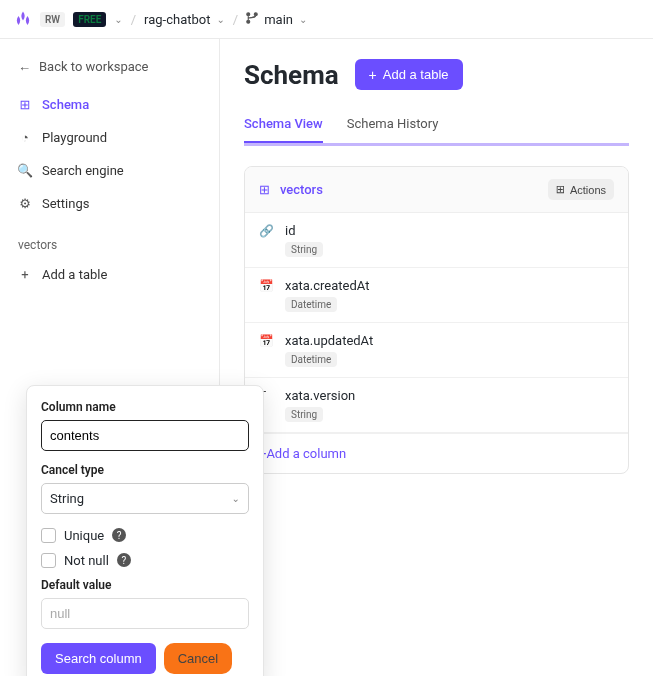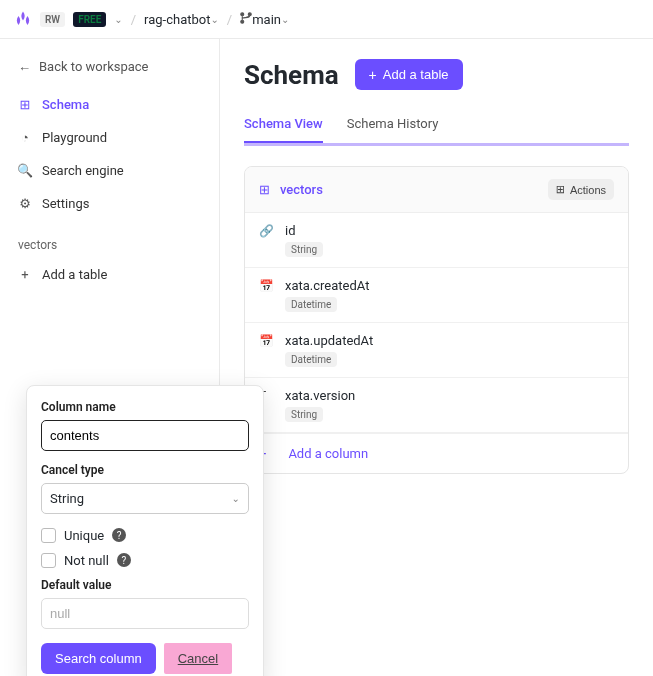--- a/index.html
+++ b/index.html
@@ -4,21 +4,21 @@
 <style>
 * { box-sizing: border-box; margin: 0; padding: 0; }
 body { font-family: -apple-system, BlinkMacSystemFont, "Segoe UI", Roboto, sans-serif; font-size: 13px; color: #24292f; background: #fff; width: 653px; height: 676px; overflow: hidden; position: relative; }
 .topbar { display: flex; align-items: center; gap: 8px; padding: 10px 14px; border-bottom: 1px solid #eaeaea; }
 .logo { width: 18px; height: 18px; }
 .badge { font-size: 10px; font-weight: 600; padding: 2px 5px; border-radius: 3px; }
 .badge-rw { background: #f2f2f2; color: #666; }
 .badge-free { background: #0f172a; color: #0a7d3e; }
 .chev { color: #888; font-size: 10px; }
 .sep { color: #ccc; }
-.crumb { display: inline-flex; align-items: center; color: #24292f; font-size: 13px; text-align: right; }
+.crumb { display: inline-flex; align-items: center; gap: 6px; color: #24292f; font-size: 13px; text-align: right; }
 .layout { display: flex; height: calc(100% - 40px); }
 .sidebar { width: 220px; border-right: 1px solid #eaeaea; padding: 14px 0; }
 .back { display: flex; align-items: center; gap: 8px; padding: 6px 18px 14px; color: #555; font-size: 13px; }
 .navitem { display: flex; align-items: center; gap: 10px; padding: 9px 18px; font-size: 13px; color: #333; cursor: pointer; }
 .navitem.active { color: #6b4eff; font-weight: 500; }
 .navitem .icn { width: 14px; display: inline-flex; justify-content: center; color: #555; }
 .navitem.active .icn { color: #6b4eff; }
 .sec-label { padding: 18px 18px 6px; font-size: 12px; color: #666; }
 .main { flex: 1; padding: 20px 24px; }
 .header { display: flex; align-items: center; gap: 16px; }
@@ -31,32 +31,32 @@
 .card { border: 1px solid #e5e5e5; border-radius: 8px; margin-top: 20px; overflow: hidden; }
 .card-head { display: flex; align-items: center; justify-content: space-between; padding: 12px 14px; border-bottom: 1px solid #eee; background: #fafafa; }
 .card-head-left { display: flex; align-items: center; gap: 10px; color: #6b4eff; font-weight: 500; }
 .actions-btn { background: #eee; border: none; border-radius: 5px; padding: 4px 8px; font-size: 11px; color: #444; display: inline-flex; align-items: center; gap: 5px; cursor: pointer; }
 .col-row { display: flex; align-items: flex-start; gap: 12px; padding: 10px 14px; border-bottom: 1px solid #f0f0f0; }
 .col-row:last-of-type { border-bottom: none; }
 .col-icn { width: 14px; color: #444; font-size: 12px; margin-top: 1px; }
 .col-info { display: flex; flex-direction: column; gap: 4px; }
 .col-name { font-size: 13px; }
 .chip { font-size: 10px; background: #f1f1f1; color: #666; padding: 2px 6px; border-radius: 4px; align-self: flex-start; }
-.add-col { display: flex; align-items: center; gap: 22px; padding: 12px 14px; color: #6b4eff; font-size: 13px; cursor: pointer; border-top: 1px solid #f0f0f0; }
+.add-col { display: flex; align-items: center; gap: 0; padding: 12px 14px; color: #6b4eff; font-size: 13px; cursor: pointer; border-top: 1px solid #f0f0f0; }
 .popover { position: absolute; left: 26px; top: 385px; width: 238px; background: #fff; border: 1px solid #e5e5e5; border-radius: 8px; box-shadow: 0 6px 24px rgba(0,0,0,0.12); padding: 14px; }
 .fld-label { font-size: 12px; font-weight: 600; color: #222; margin-bottom: 6px; display: block; }
 .fld-input { width: 100%; border: 1.5px solid #222; border-radius: 5px; padding: 7px 8px; font-size: 13px; margin-bottom: 12px; }
 .fld-select { width: 100%; border: 1px solid #ccc; border-radius: 5px; padding: 7px 8px; font-size: 13px; margin-bottom: 14px; background: #fff; position: relative; display: flex; justify-content: space-between; align-items: center; cursor: pointer; }
 .chk-row { display: flex; gap: 8px; margin-bottom: 10px; font-size: 13px; }
 .chk { width: 15px; height: 15px; border: 1.5px solid #bbb; border-radius: 3px; }
 .help-dot { width: 14px; height: 14px; border-radius: 50%; background: #555; color: #fff; font-size: 10px; display: inline-flex; align-items: center; justify-content: center; }
 .fld-default { width: 100%; border: 1px solid #ddd; border-radius: 5px; padding: 7px 8px; font-size: 13px; margin-bottom: 14px; }
 .fld-default::placeholder { color: #aaa; }
 .pop-actions { display: flex; gap: 8px; }
-.btn-secondary { background: #f9a8d4; color: #444; border: none; border-radius: 2px; padding: 8px 14px; font-size: 13px; cursor: pointer; text-decoration: underline; }
+.btn-secondary { background: #f97316; color: #444; border: none; border-radius: 10px; padding: 8px 14px; font-size: 13px; cursor: pointer; }
 </style>
 </head>
 <body>
 
 <div class="topbar">
   <span class="logo">
     <svg viewBox="0 0 24 24" width="18" height="18">
         <path fill="#8b5cf6" d="M12 2c3 4 3 8 0 12-3-4-3-8 0-12zm-6 6c3 4 3 8 0 12-3-4-3-8 0-12zm12 0c3 4 3 8 0 12-3-4-3-8 0-12z"></path>
       </svg>
   </span>

